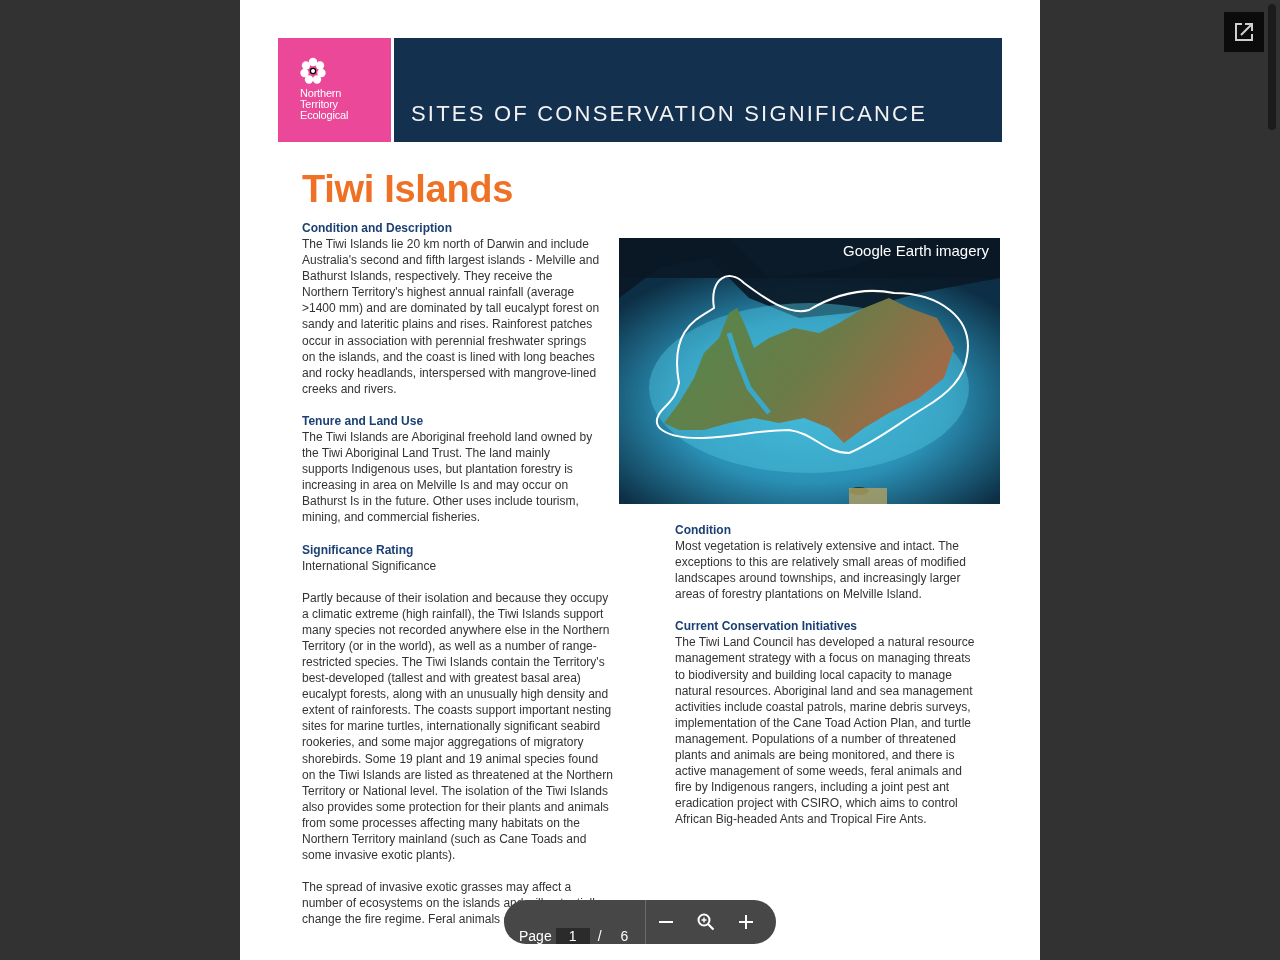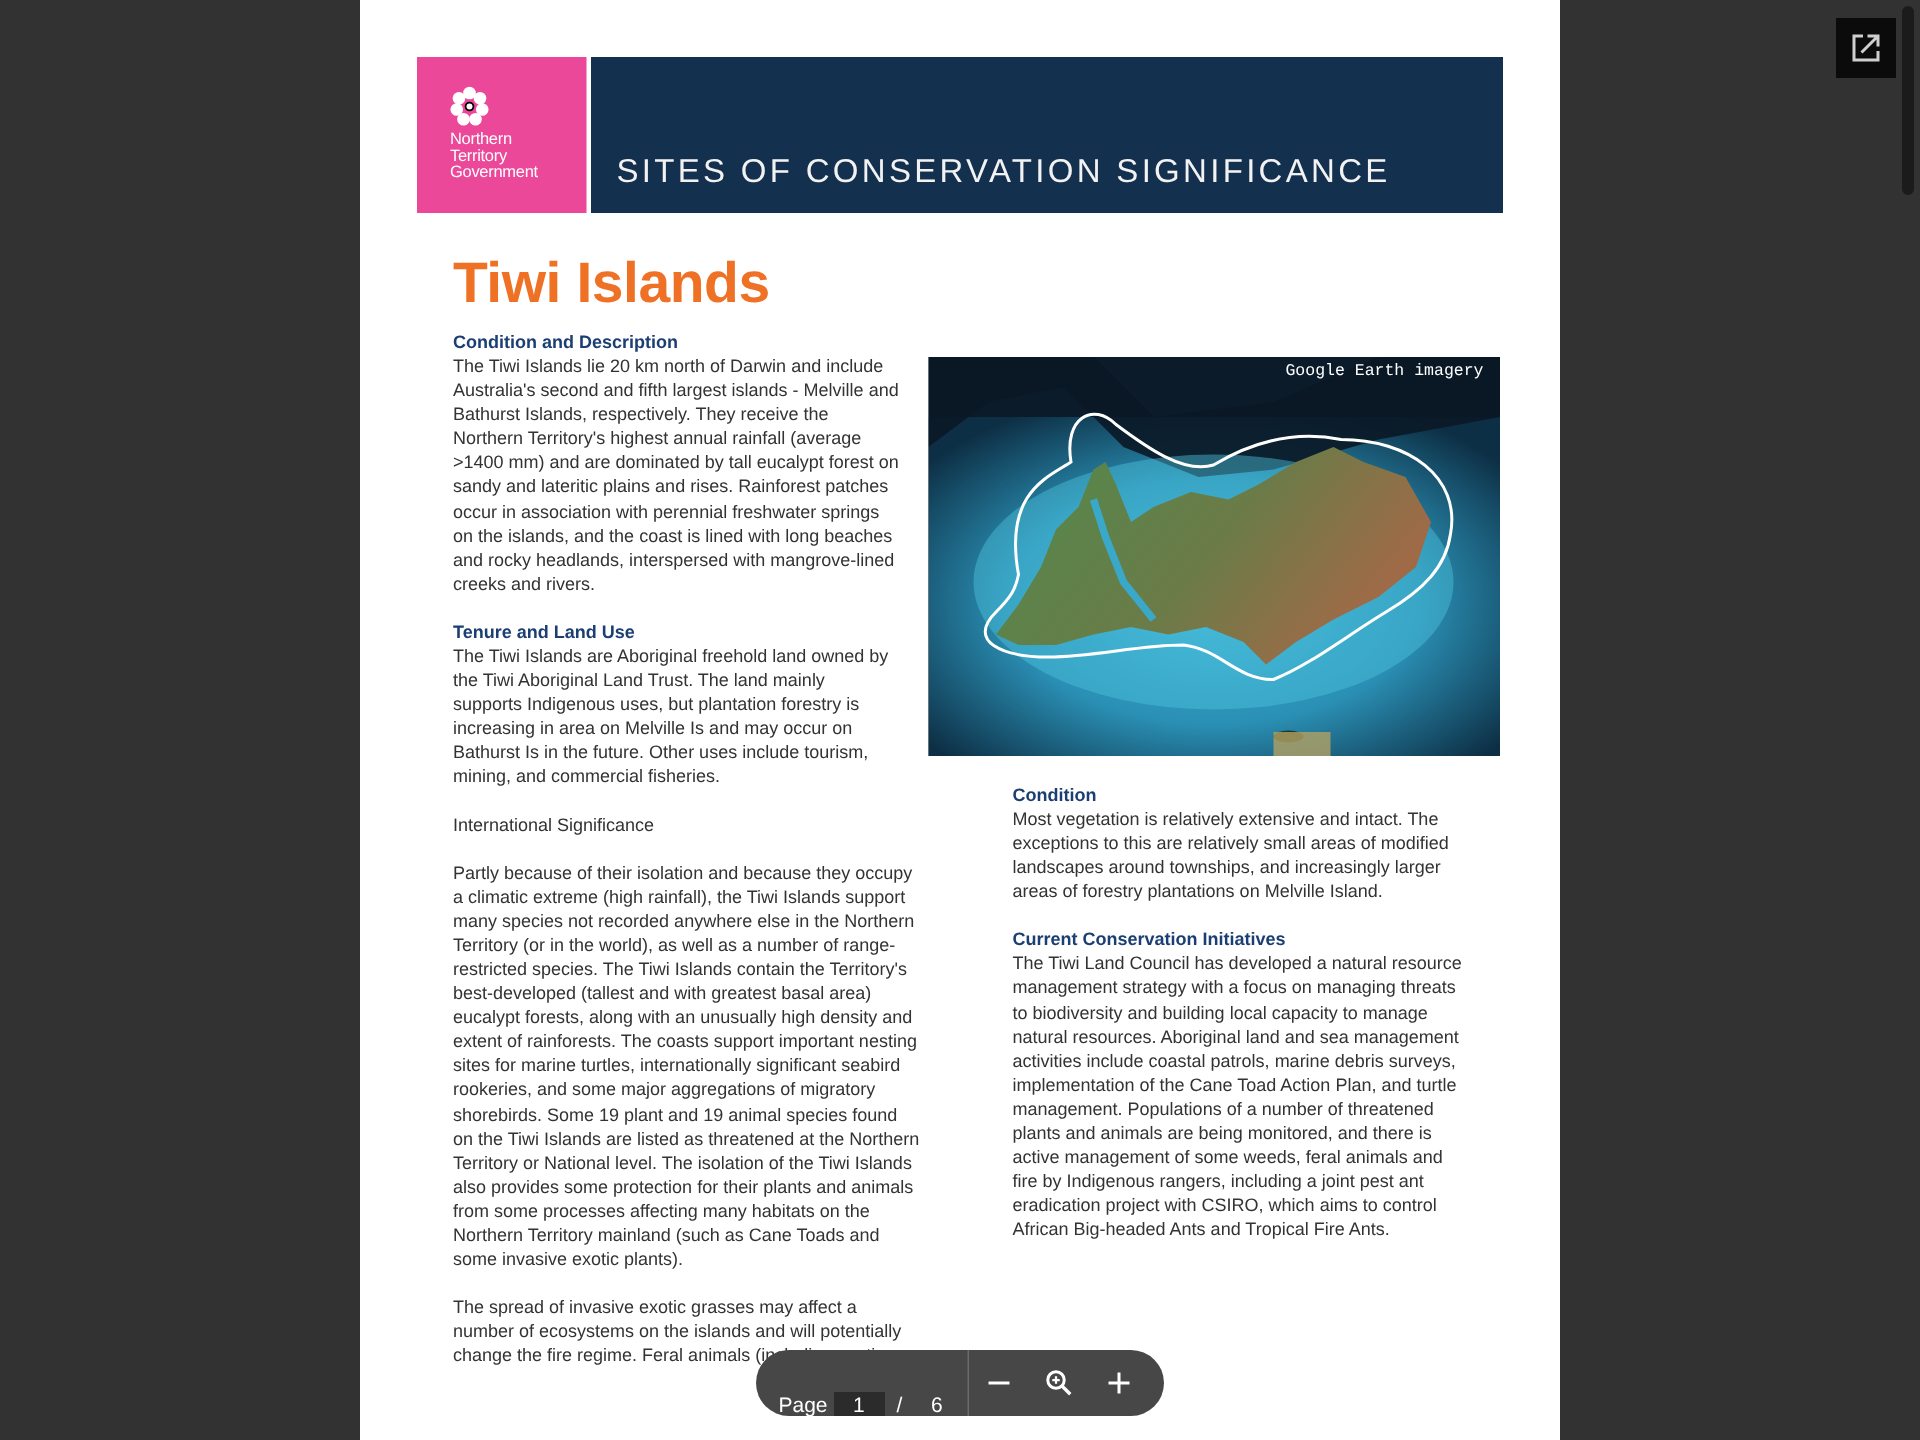--- a/index.html
+++ b/index.html
@@ -14,21 +14,21 @@
   .banner-sep { width: 3px; background: #ffffff; }
   .banner-navy { flex: 1; background: #14304f; position: relative; }
   .banner-title { position: absolute; left: 17px; top: 63px; color: #f2f2f2; font-size: 22px; letter-spacing: 2.2px; white-space: nowrap; text-align: right; }
   .title { position: absolute; left: 62px; top: 168px; color: #ef7125; font-weight: bold; font-size: 38px; letter-spacing: -0.3px; }
   .col { position: absolute; font-size: 12px; line-height: 16.1px; color: #333333; }
   .col-left { left: 62px; top: 220px; width: 320px; }
   .col-right { left: 435px; top: 522px; width: 310px; }
   .sec-h { color: #1b3f73; font-weight: bold; font-size: 12px; line-height: 16px; }
   .sec-p { margin-bottom: 16px; white-space: pre-line; }
   .map { position: absolute; left: 379px; top: 238px; width: 381px; height: 266px; overflow: hidden; background: #0a1a26; }
-  .map-caption { position: absolute; right: 11px; top: 4px; color: #ffffff; font-size: 11px; font-family: Liberation Mono, monospace; }
+  .map-caption { position: absolute; right: 11px; top: 4px; color: #ffffff; font-size: 15px; }
   .toolbar { position: absolute; left: 504px; top: 900px; width: 272px; height: 44px; background: #474747; border-radius: 22px; display: flex; align-items: flex-end; color: #fff; }
   .tb-page-label { margin-left: 15px; font-size: 14px; }
   .tb-page-input { margin-left: 4px; width: 34px; height: 16px; background: #2b2b2b; color: #fff; font-size: 14px; border: none; text-align: left; padding-left: 13px; font-family: "Liberation Sans", sans-serif; }
   .tb-slash { margin-left: 8px; font-size: 14px; }
   .tb-total { margin-left: 19px; font-size: 14px; }
   .tb-divider { margin-left: 17px; width: 1px; height: 44px; background: #6b6b6b; }
   .tb-btn { width: 40px; height: 44px; display: flex; align-items: center; justify-content: center; cursor: pointer; }
   .popout { position: absolute; left: 1224px; top: 12px; width: 40px; height: 40px; background: #0b0b0b; display: flex; align-items: center; justify-content: center; }
   .scrollbar { position: absolute; left: 1268px; top: 4px; width: 8px; height: 126px; background: #1b1b1b; border-radius: 4px; }
 </style>
@@ -47,21 +47,21 @@
           <circle cx="10" cy="22.5" r="4.2"></circle>
           <circle cx="5.5" cy="16" r="4.2"></circle>
           <circle cx="7" cy="8.5" r="4.2"></circle>
         </g>
         <circle cx="14" cy="14" r="3.2" fill="#000"></circle>
         <circle cx="14" cy="14" r="2" fill="#fff"></circle>
       </svg>
       <div class="logo-text">
         <div>Northern</div>
         <div>Territory</div>
-        <div>Government</div>
+        <div>Ecological</div>
       </div>
     </div>
     <div class="banner-sep"></div>
     <div class="banner-navy">
       <div class="banner-title">SITES OF CONSERVATION SIGNIFICANCE</div>
     </div>
   </div>
 
   <h1 class="title">Tiwi Islands</h1>
 
@@ -82,20 +82,21 @@
     <div>
       <div class="sec-h">Tenure and Land Use</div>
       <div class="sec-p">The Tiwi Islands are Aboriginal freehold land owned by
 the Tiwi Aboriginal Land Trust. The land mainly
 supports Indigenous uses, but plantation forestry is
 increasing in area on Melville Is and may occur on
 Bathurst Is in the future. Other uses include tourism,
 mining, and commercial fisheries.</div>
     </div>
     <div>
+      <div class="sec-h">Significance Rating</div>
       <div class="sec-p">International Significance</div>
     </div>
     <div>
       <div class="sec-p">Partly because of their isolation and because they occupy
 a climatic extreme (high rainfall), the Tiwi Islands support
 many species not recorded anywhere else in the Northern
 Territory (or in the world), as well as a number of range-
 restricted species. The Tiwi Islands contain the Territory's
 best-developed (tallest and with greatest basal area)
 eucalypt forests, along with an unusually high density and

